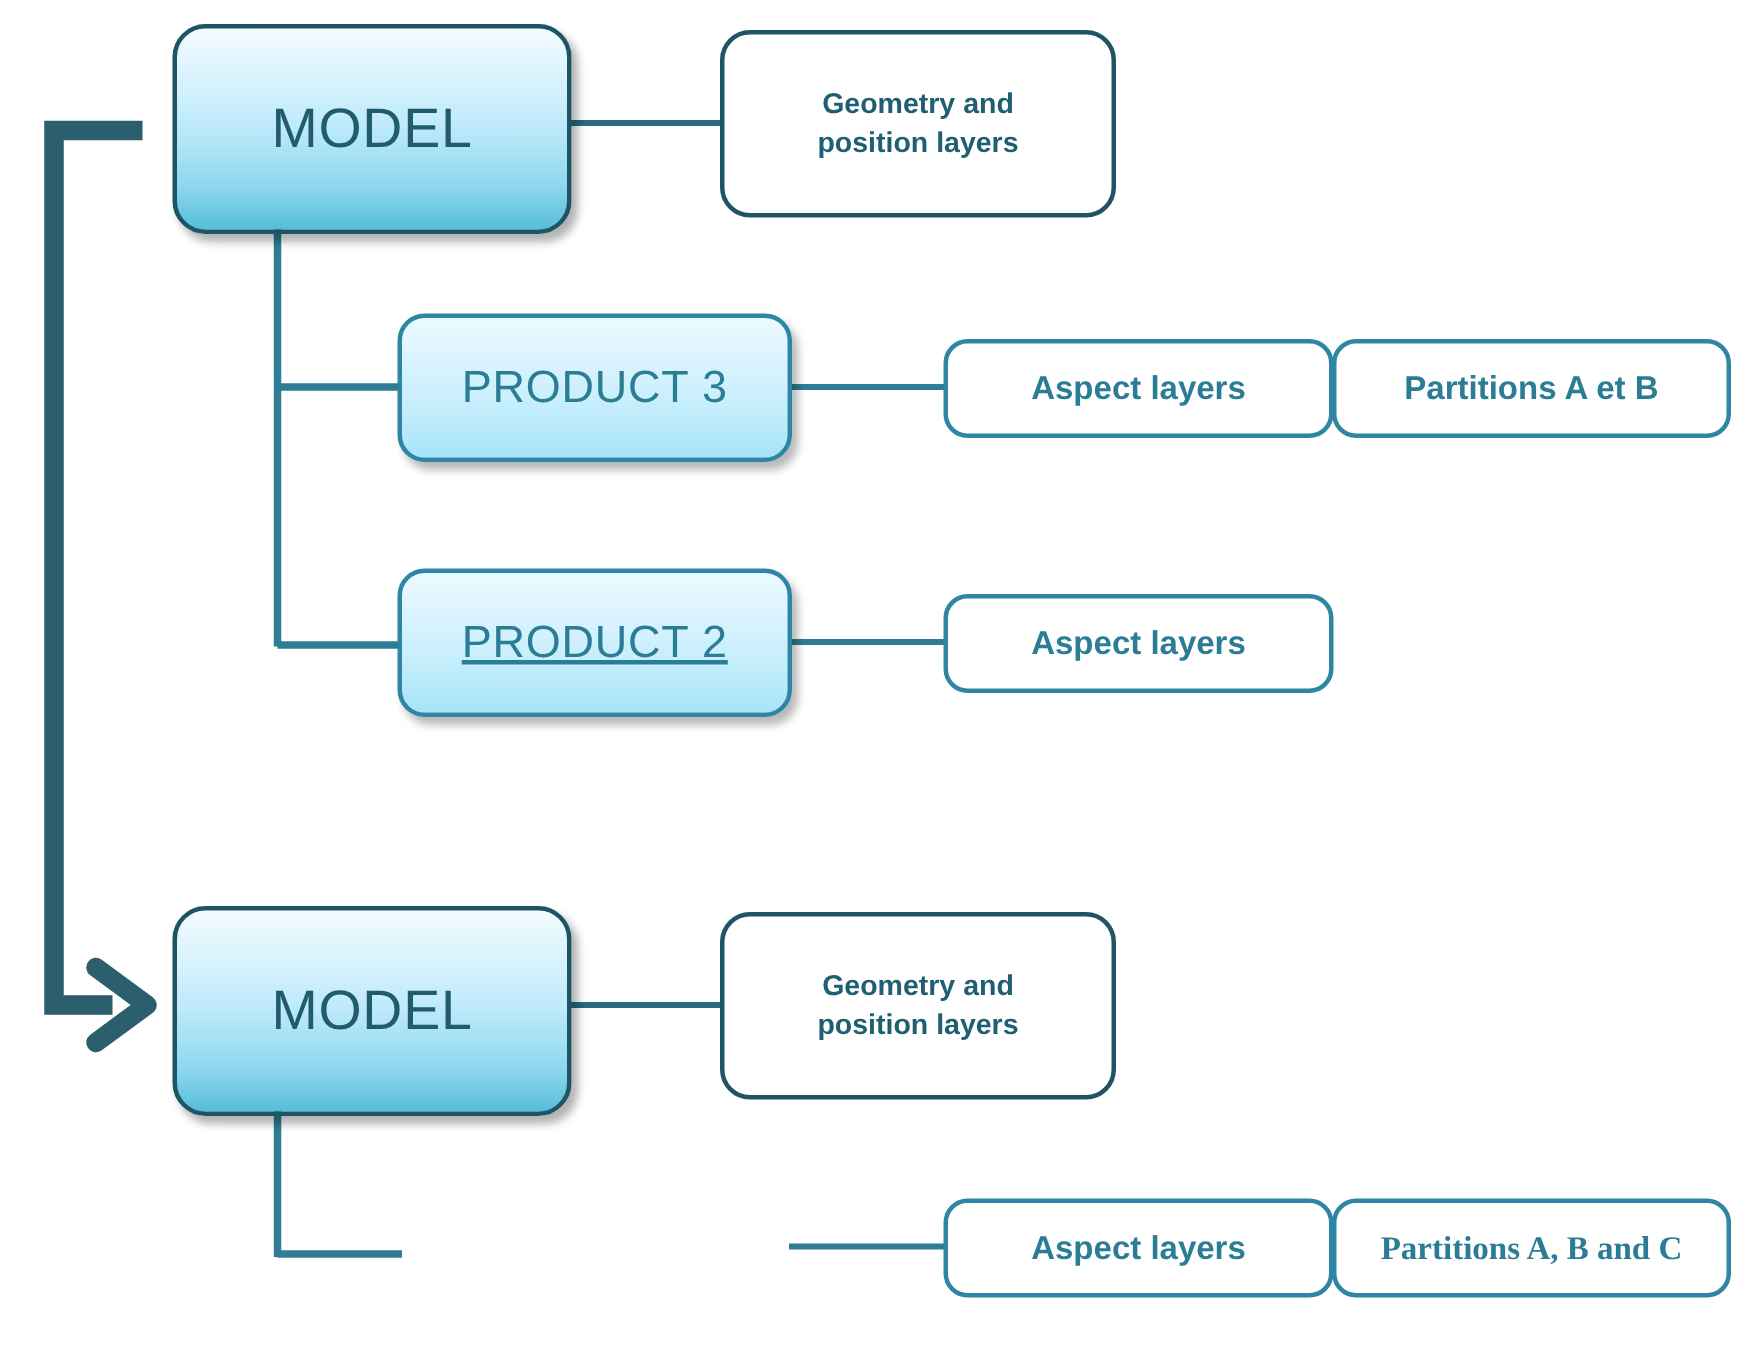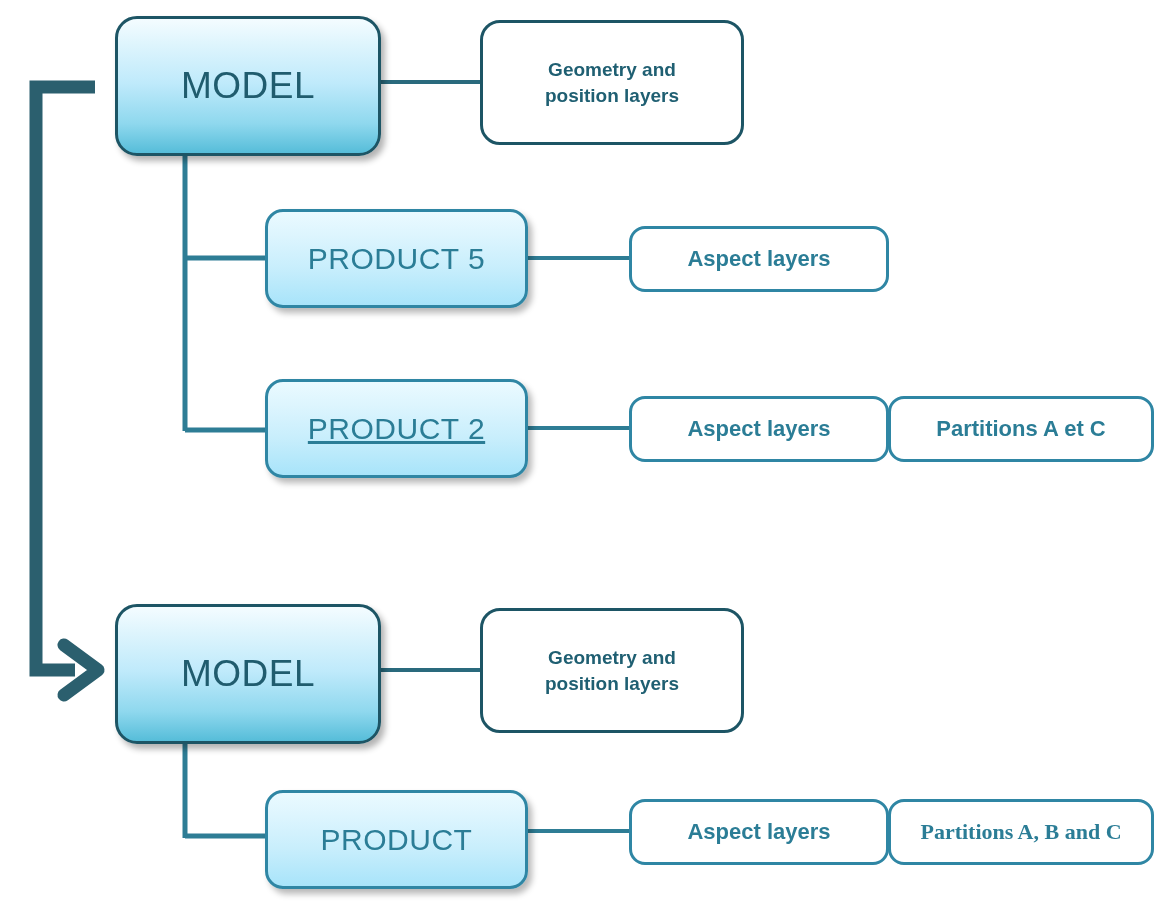--- a/index.html
+++ b/index.html
@@ -121,52 +121,49 @@
   <div class="node node-model" style="left:115px; top:16px; width:266px; height:140px;">
     <span>MODEL</span>
   </div>
 
   <div class="card card-dark" style="left:480px; top:20px; width:264px; height:125px; flex-direction:column;">
     <span>Geometry and</span>
     <span>position layers</span>
   </div>
 
   <div class="node node-product" style="left:265px; top:209px; width:263px; height:99px;">
-    <span>PRODUCT 5</span>
+    <span>PRODUCT 3</span>
   </div>
 
   <div class="card card-teal" style="left:629px; top:226px; width:260px; height:66px;">
     <span>Aspect layers</span>
   </div>
 
+  <div class="card card-teal" style="left:888px; top:226px; width:266px; height:66px;">
+    <span>Partitions A et B</span>
+  </div>
 
   <div class="node node-product" style="left:265px; top:379px; width:263px; height:99px;text-decoration:underline;">
     <span>PRODUCT 2</span>
   </div>
 
   <div class="card card-teal" style="left:629px; top:396px; width:260px; height:66px;">
     <span>Aspect layers</span>
   </div>
 
-  <div class="card card-teal" style="left:888px; top:396px; width:266px; height:66px;">
-    <span>Partitions A et C</span>
-  </div>
 
   <div class="node node-model" style="left:115px; top:604px; width:266px; height:140px;">
     <span>MODEL</span>
   </div>
 
   <div class="card card-dark" style="left:480px; top:608px; width:264px; height:125px; flex-direction:column;">
     <span>Geometry and</span>
     <span>position layers</span>
   </div>
 
-  <div class="node node-product" style="left:265px; top:790px; width:263px; height:99px;">
-    <span>PRODUCT</span>
-  </div>
 
   <div class="card card-teal" style="left:629px; top:799px; width:260px; height:66px;">
     <span>Aspect layers</span>
   </div>
 
   <div class="card card-teal" style="left:888px; top:799px; width:266px; height:66px;font-family:Liberation Serif, serif;">
     <span>Partitions A, B and C</span>
   </div>
 
 </div>

